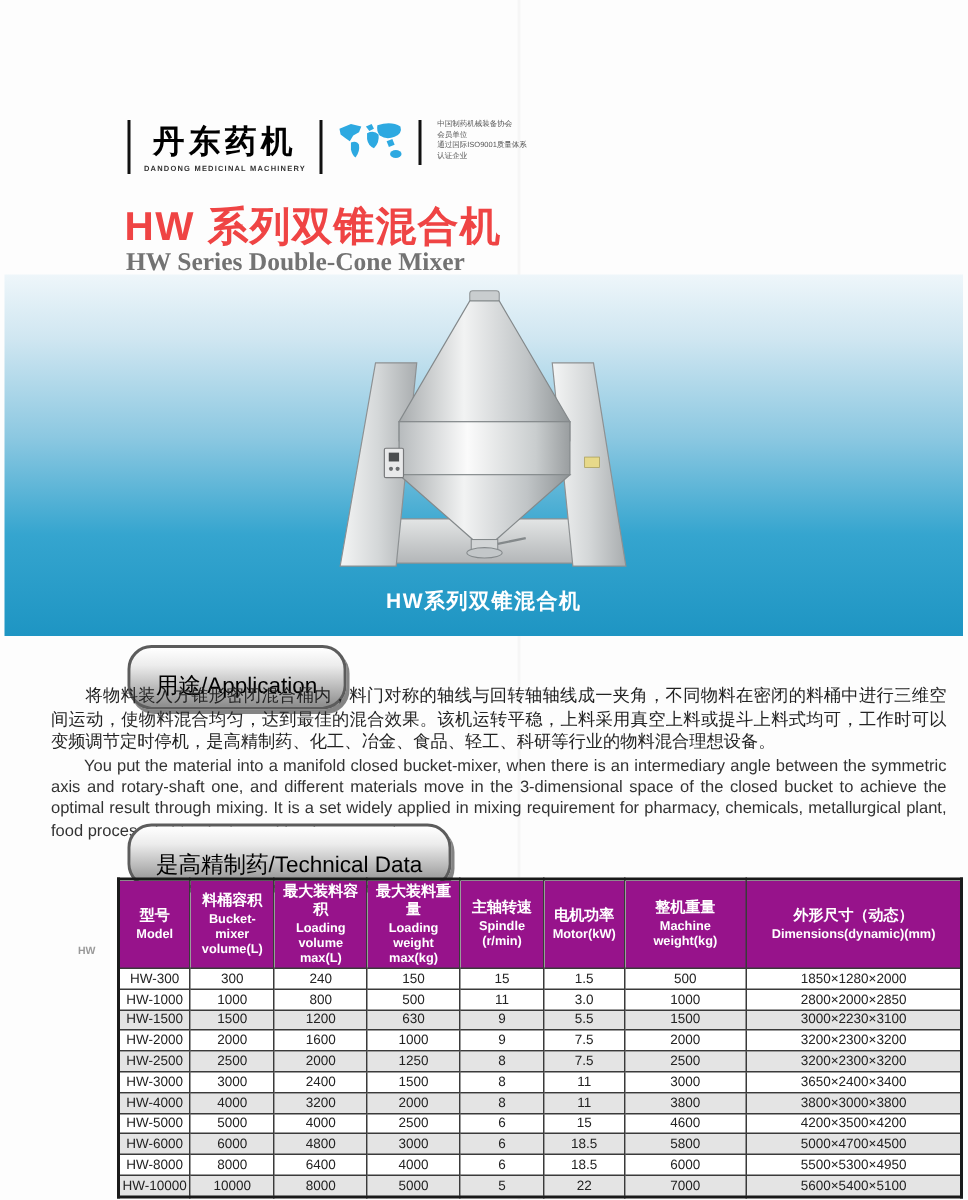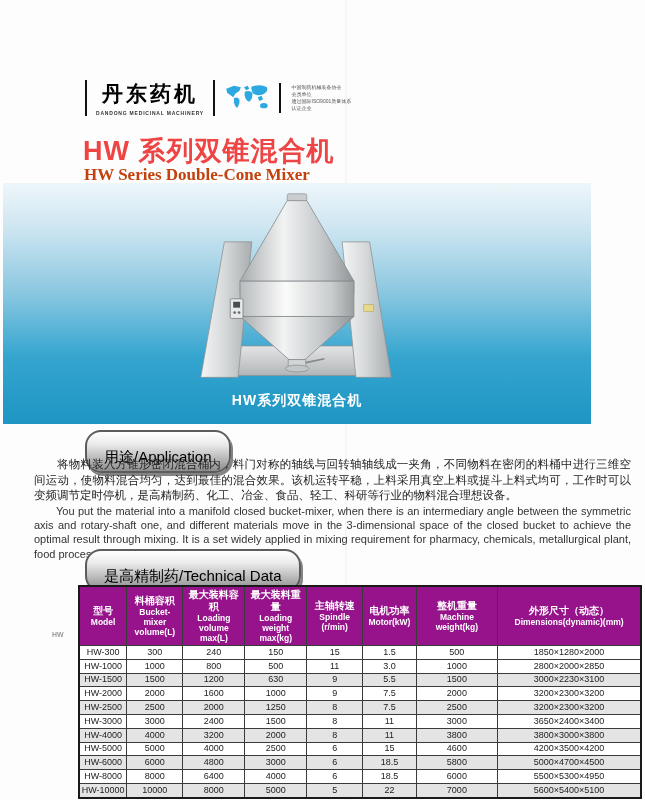--- a/index.html
+++ b/index.html
@@ -4,34 +4,34 @@
 <style>
   html,body{margin:0;padding:0;}
   body{
     width:645px;height:800px;position:relative;overflow:hidden;
     background:#fdfdfd;
     font-family:"Liberation Sans","DejaVu Sans",sans-serif;
     color:#1a1a1a;
   }
   .scan-line{position:absolute;left:345px;top:0;width:2px;height:800px;background:rgba(120,120,120,0.05);}
   
-  .logo-row{position:absolute;top:80px;left:76px;display:flex;align-items:center;}
+  .logo-row{position:absolute;top:80px;left:76px;display:flex;}
   .vbar{width:2px;height:36px;background:#111;margin:0 9px;}
   .vbar.thin{height:30px;width:1.5px;}
   .logo-block{text-align:center;}
   .logo-cn{font-family:"Liberation Serif","DejaVu Serif",serif;font-weight:bold;font-size:21px;letter-spacing:3px;color:#000;white-space:nowrap;}
   .logo-en{font-size:5px;letter-spacing:0.8px;color:#333;margin-top:2px;white-space:nowrap;font-weight:bold;}
   .map{width:46px;height:30px;}
   .cert{font-size:5px;line-height:7px;color:#555;margin-left:2px;}
   .title-cn{position:absolute;top:133px;left:83px;font-size:27px;font-weight:bold;color:#ef4444;margin:0;letter-spacing:1px;}
-  .title-en{position:absolute;top:165px;left:84px;font-size:17px;font-weight:bold;color:#c2410c;margin:0;
+  .title-en{position:absolute;top:165px;left:84px;font-size:17px;font-weight:bold;color:#737373;margin:0;
     font-family:"Liberation Serif","DejaVu Serif",serif;}
   
   .hero{
-    position:absolute;top:183px;left:3px;width:588px;height:241px;
+    position:absolute;top:183px;left:3px;width:639px;height:241px;
     background:linear-gradient(180deg,#eef6fa 0%,#cfe6f1 18%,#8cc8e1 45%,#35a5cf 72%,#1e95c3 100%);
   }
   .machine{position:absolute;left:50%;top:6px;transform:translateX(-50%);}
   .caption{position:absolute;left:0;right:0;bottom:14px;text-align:center;color:#fff;font-weight:bold;font-size:14px;letter-spacing:1px;}
   
   .margin-label{position:absolute;top:631px;left:52px;font-size:7px;color:#9a9a9a;font-weight:bold;}
   
   .pill{
     position:absolute;display:inline-block;
     background:linear-gradient(180deg,#ffffff 0%,#ececec 30%,#bdbdbd 65%,#8d8d8d 100%);

